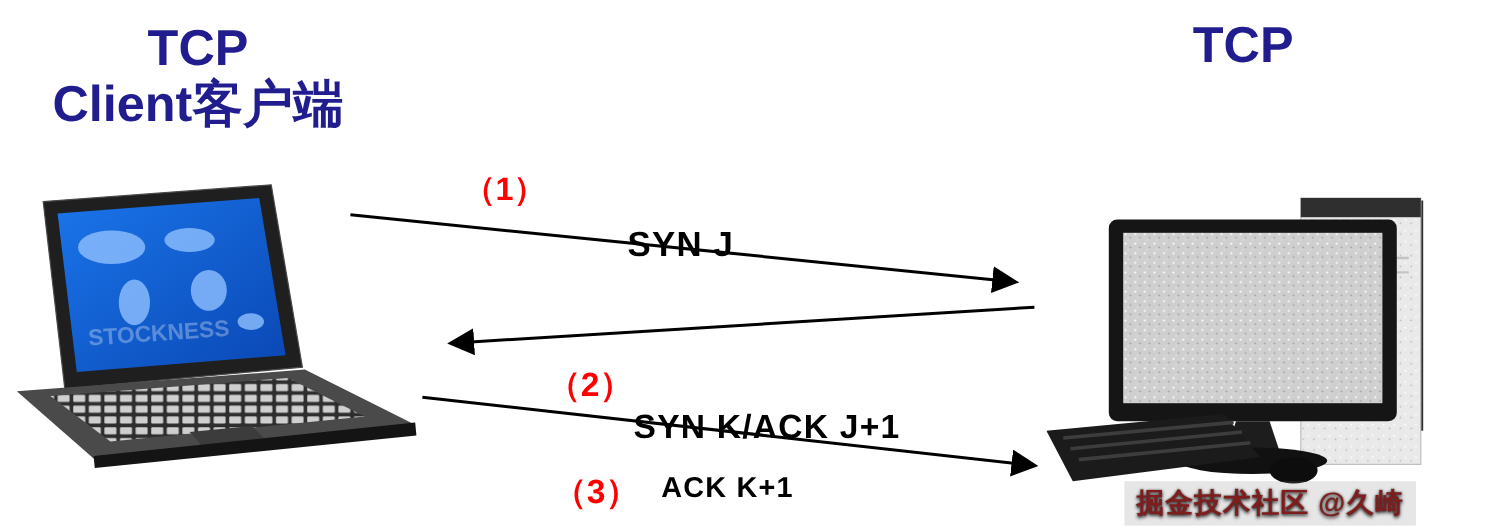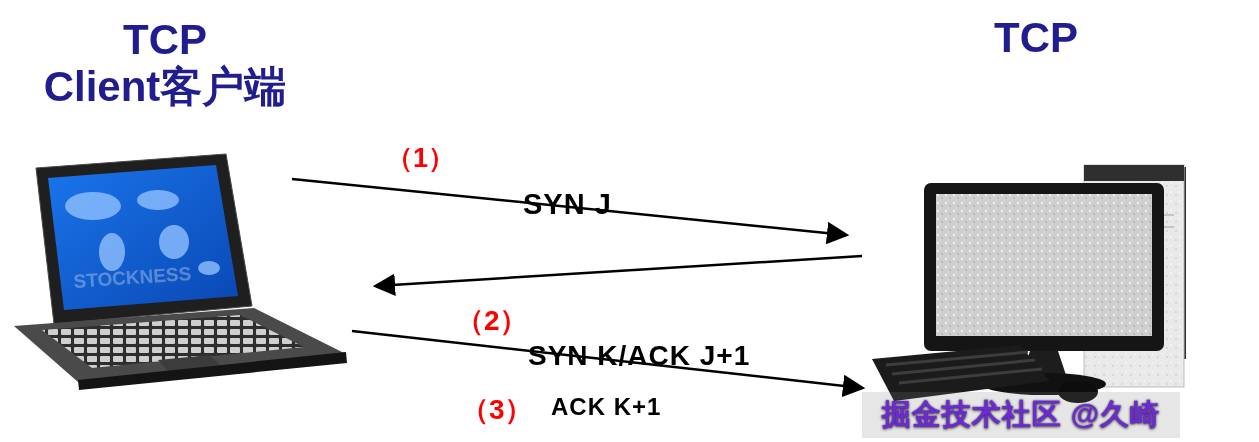--- a/index.html
+++ b/index.html
@@ -32,22 +32,22 @@
   #step2{left:456px;top:302px;font-size:28px;}
   #label2{left:528px;top:303px;font-size:28px;margin-top:37px;}
   #step3{left:461px;top:391px;font-size:28px;}
   #label3{left:551px;top:393px;font-size:24px;}
   .arrow-layer{position:absolute;left:0;top:0;width:1259px;height:442px;}
   .illustration{position:absolute;}
   #laptop{left:8px;top:148px;width:345px;height:242px;}
   #desktop{left:872px;top:153px;width:385px;height:252px;}
   .watermark{
     position:absolute;right:6px;bottom:4px;
-    color:#6d28d9;font-size:29px;font-weight:bold;letter-spacing:1px;
-    padding:3px 20px;background:rgba(130,130,130,0.20);
+    color:#7f1d1d;font-size:23px;font-weight:bold;letter-spacing:1px;
+    padding:3px 10px;background:rgba(130,130,130,0.20);
     text-shadow:0 1px 3px rgba(0,0,0,0.75),0 0 2px rgba(0,0,0,0.55);
     white-space:nowrap;
   }
 </style>
 </head>
 <body>
 
 <div class="canvas">
 
   <div class="title client-title">

